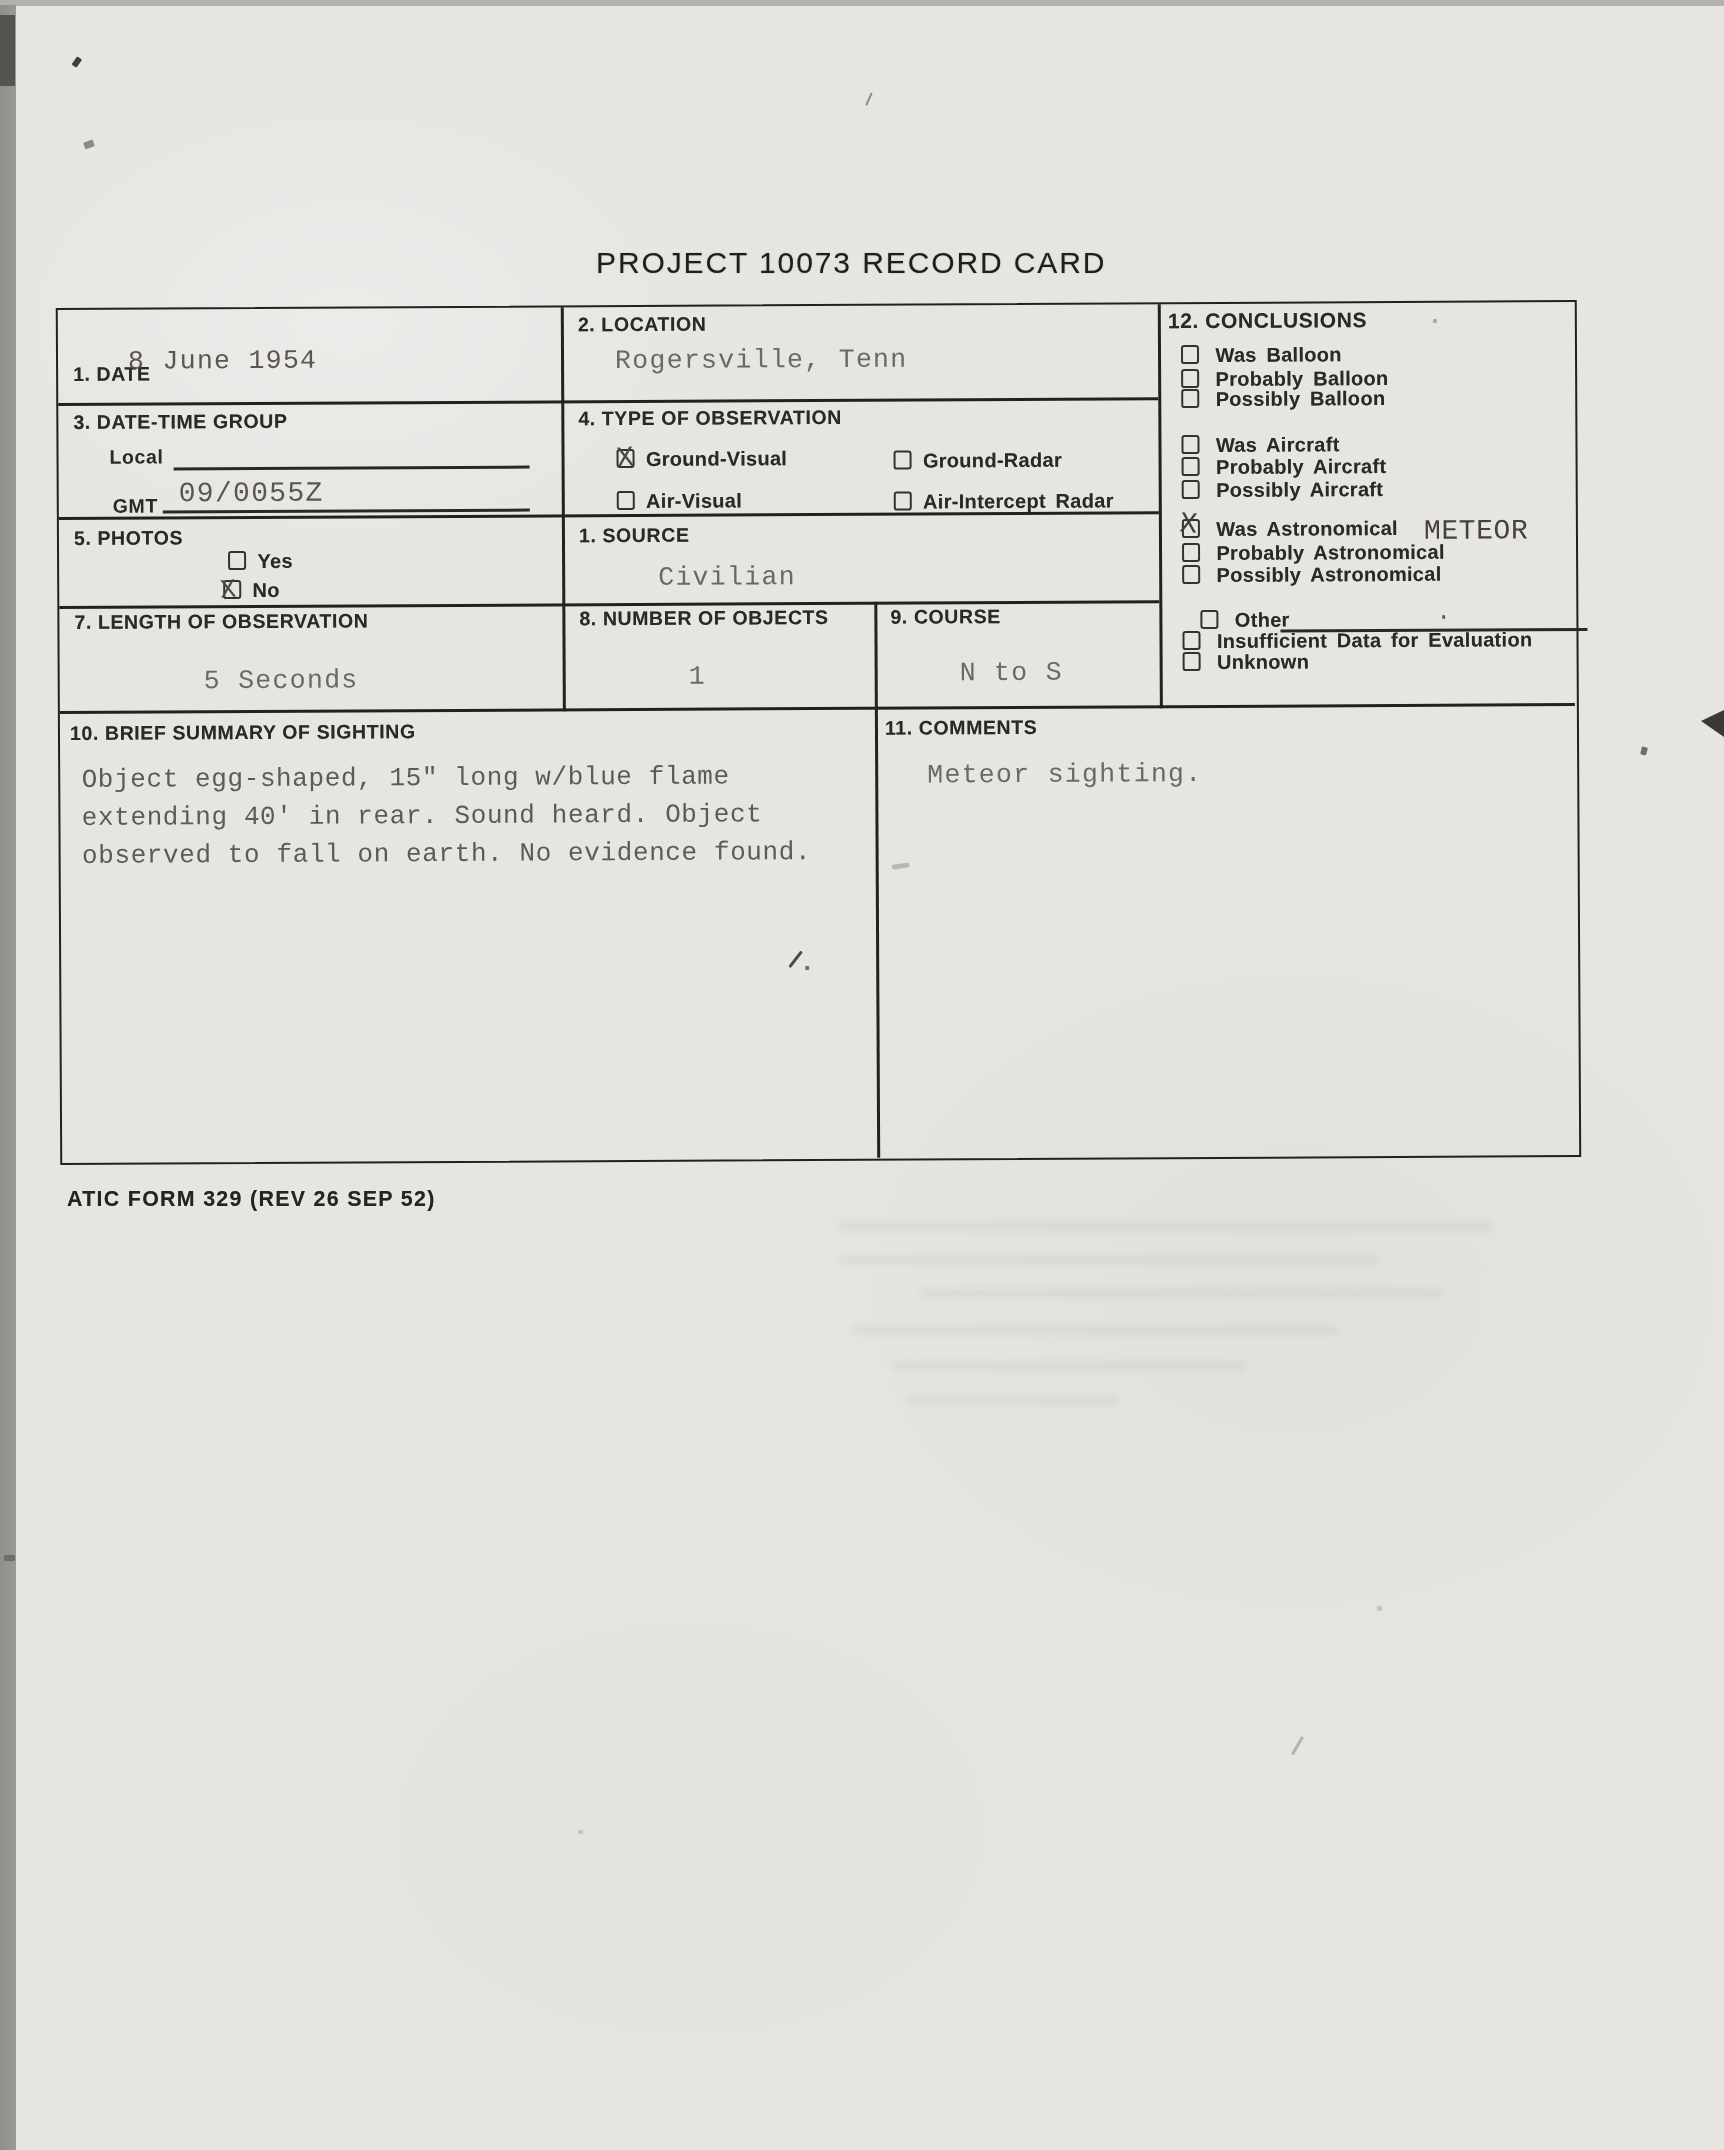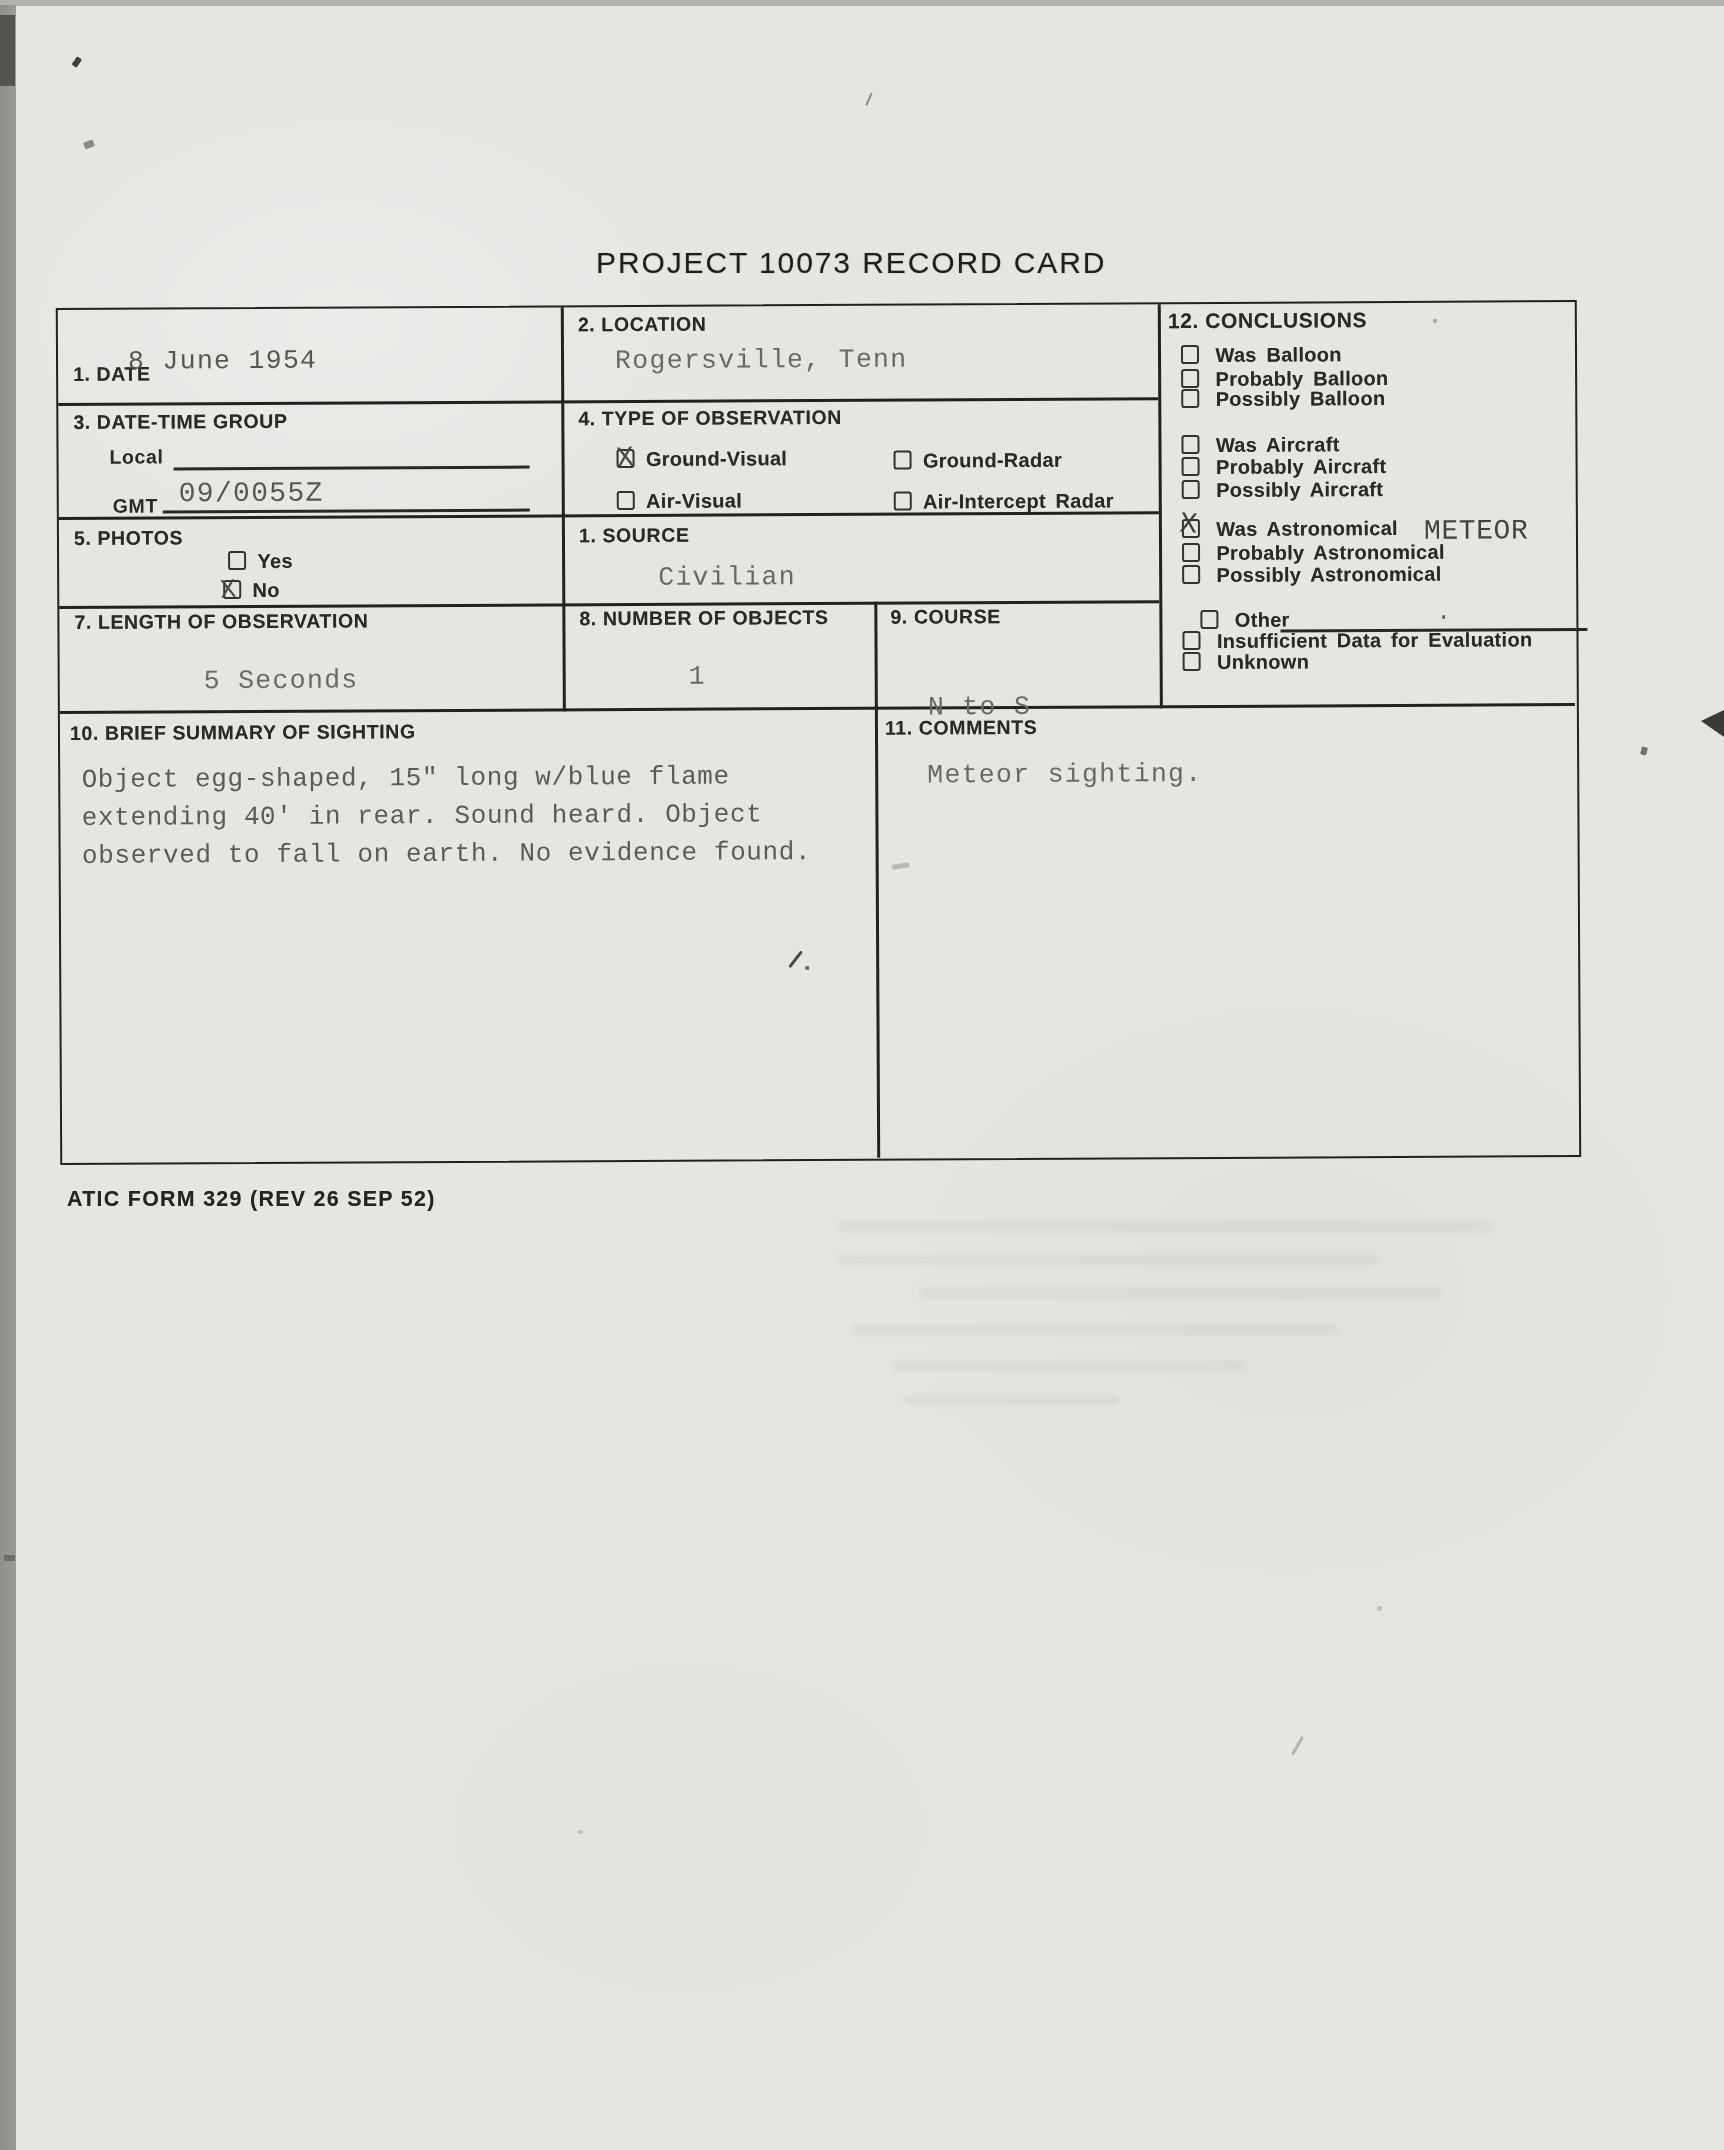--- a/index.html
+++ b/index.html
@@ -150,21 +150,21 @@
     </div>
 
     <div class="hdr" style="left:520px;top:217px;">1. SOURCE</div>
     <div class="typed light" style="left:599px;top:256px;">Civilian</div>
 
     <div class="hdr" style="left:15px;top:301px;">7. LENGTH OF OBSERVATION</div>
     <div class="typed light" style="left:144px;top:357px;">5 Seconds</div>
     <div class="hdr" style="left:520px;top:300px;">8. NUMBER OF OBJECTS</div>
     <div class="typed light" style="left:629px;top:355px;">1</div>
     <div class="hdr" style="left:831px;top:300px;">9. COURSE</div>
-    <div class="typed light" style="left:868px;top:353px;margin-top:34px;">N to S</div>
+    <div class="typed light" style="left:900px;top:353px;">N to S</div>
 
     <div class="hdr" style="left:10px;top:412px;">10. BRIEF SUMMARY OF SIGHTING</div>
     <div class="typed summary" style="left:21.4px;top:451px;"><span>Object egg-shaped, 15" long w/blue flame</span>
 <span>extending 40' in rear. Sound heard. Object</span>
 <span>observed to fall on earth. No evidence found.</span></div>
 
     <div class="hdr" style="left:825px;top:411px;">11. COMMENTS</div>
     <div class="typed light" style="left:867px;top:455px;">Meteor sighting.</div>
 
     <div class="hdr" style="left:1110px;top:5px;font-size:21px;">12. CONCLUSIONS</div>

